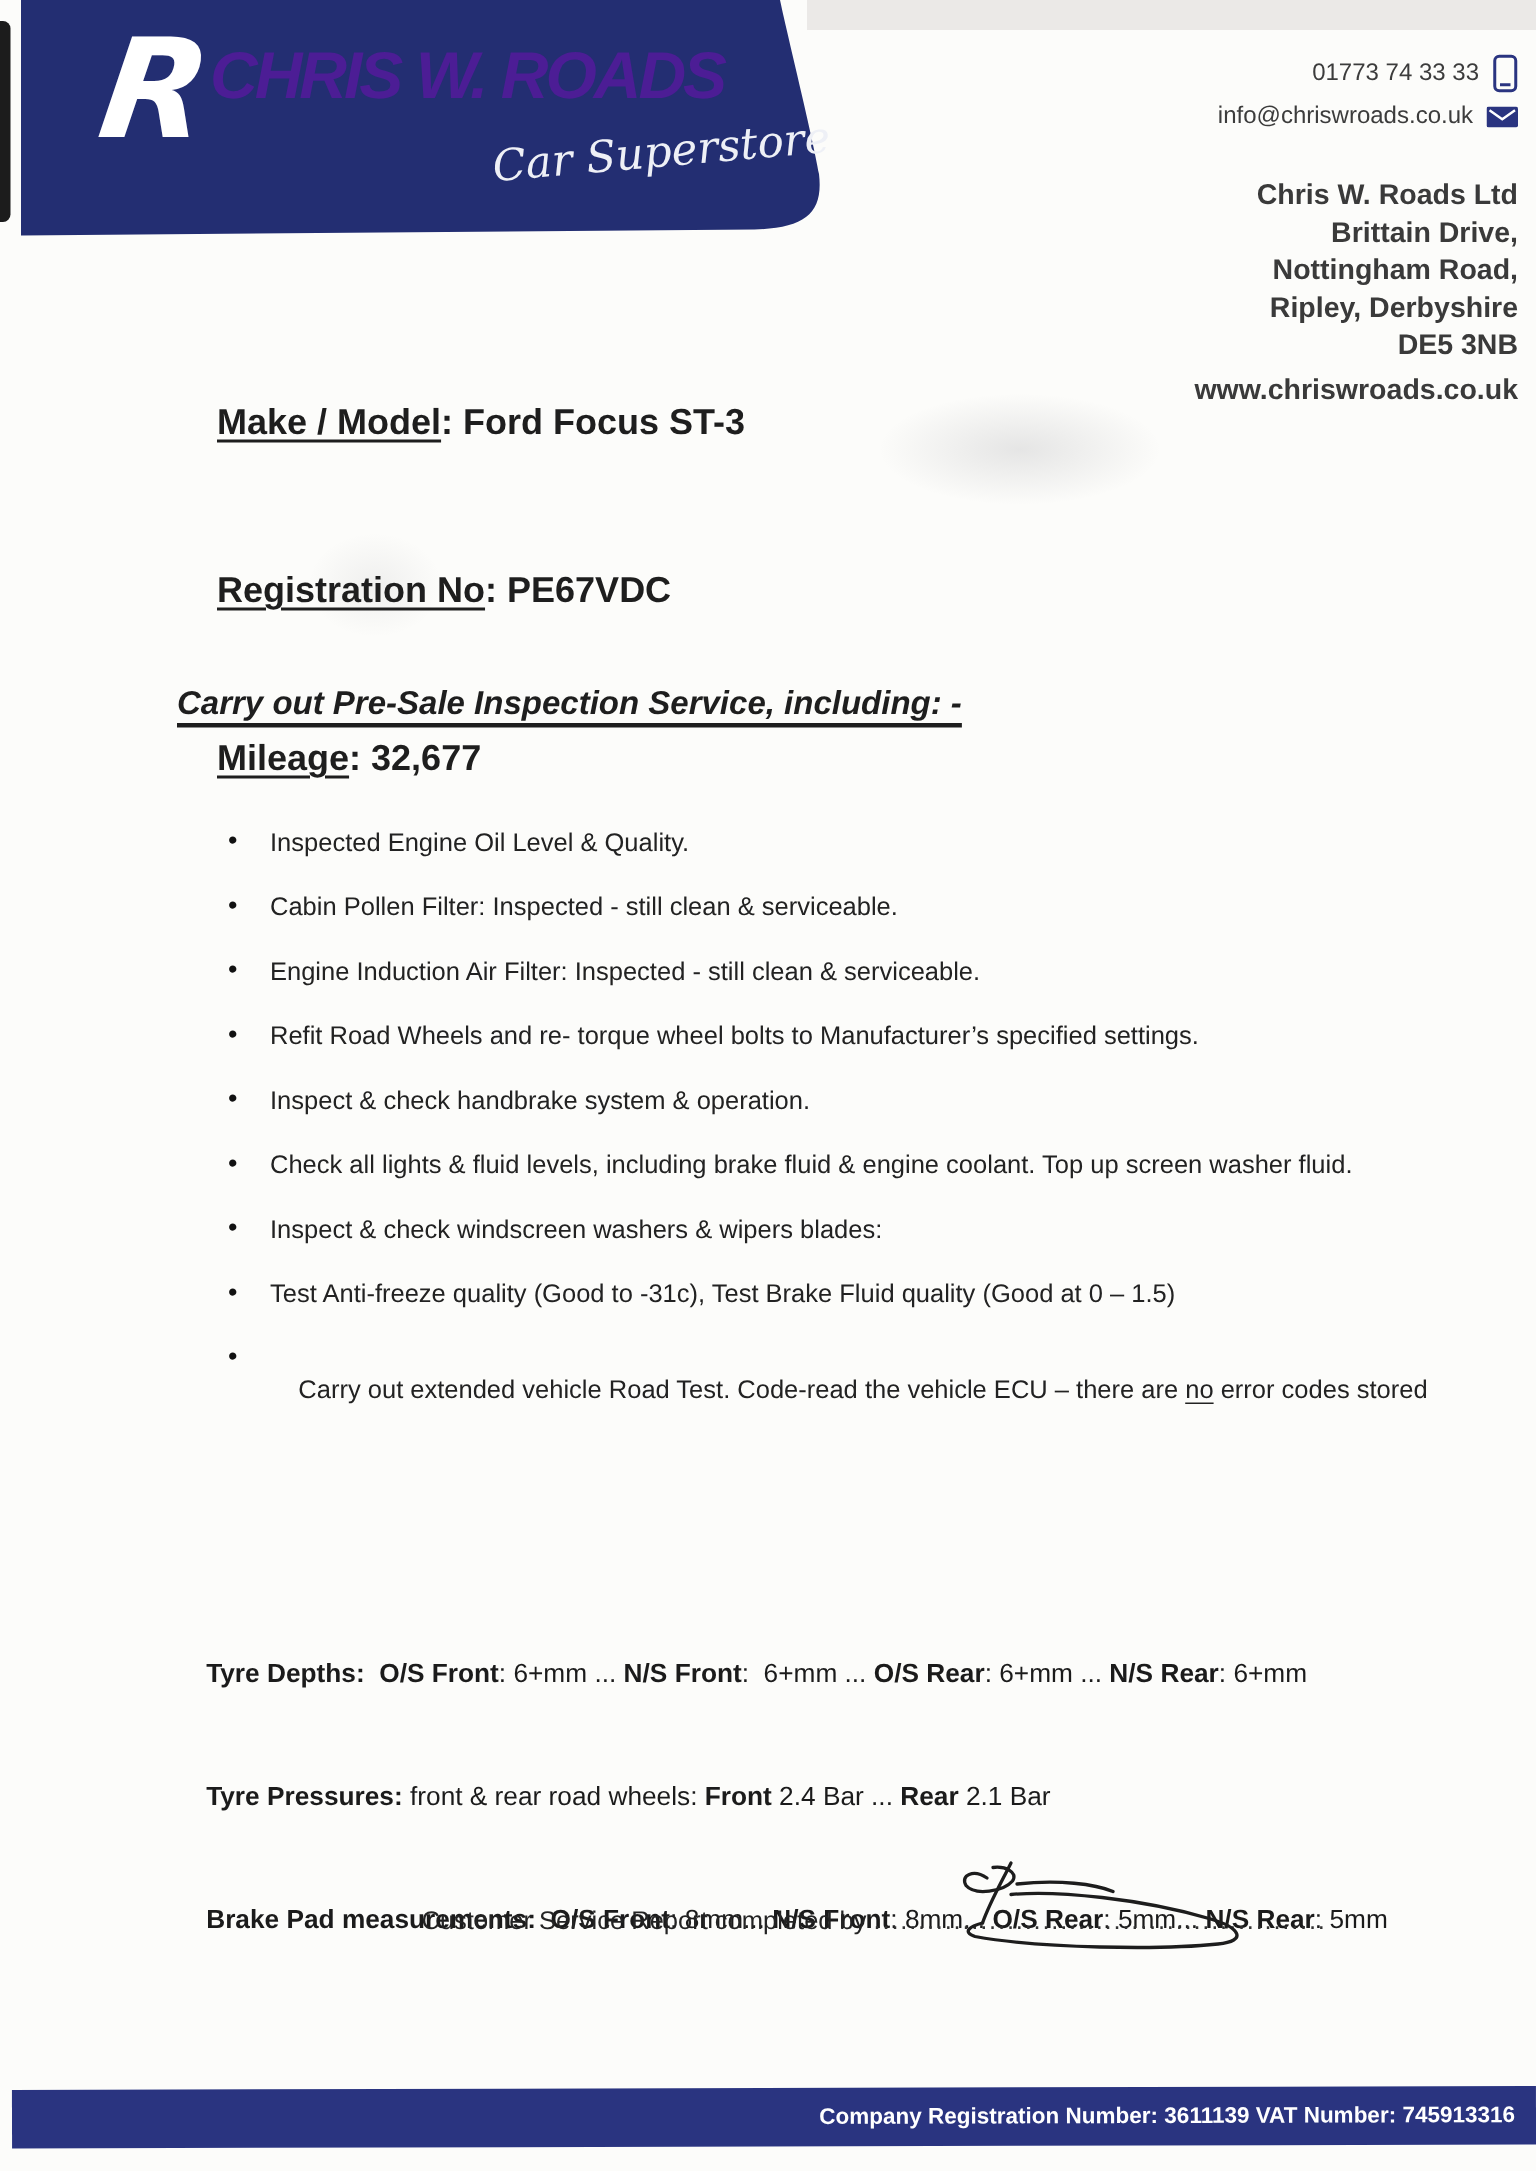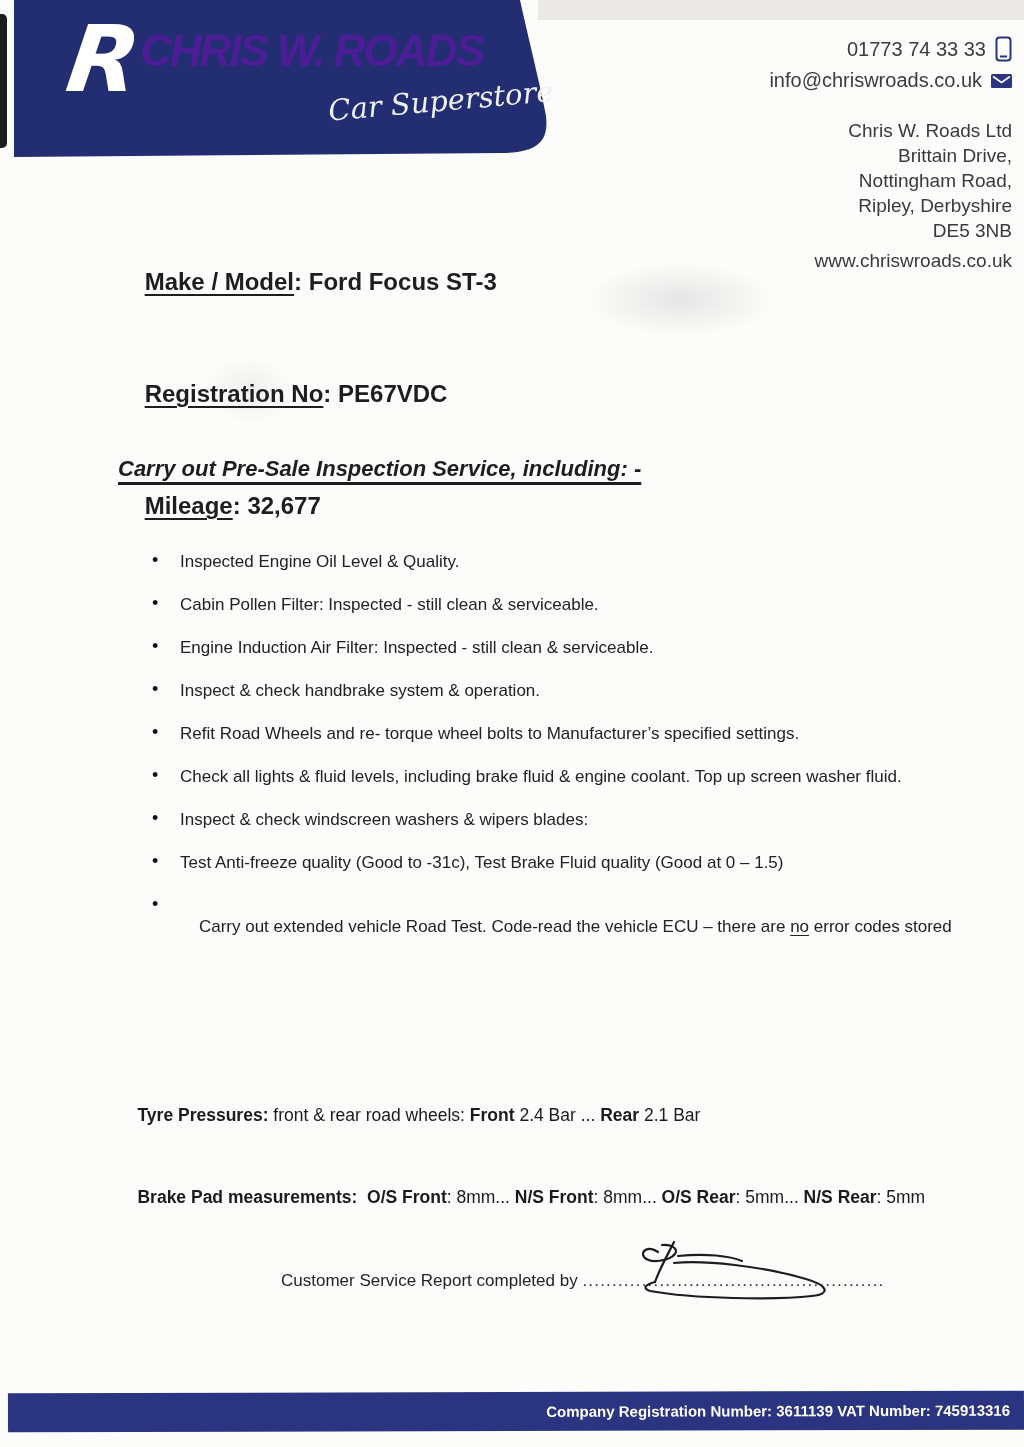--- a/index.html
+++ b/index.html
@@ -24,23 +24,23 @@
   .brand-name{
     position:absolute;left:140px;top:26px;color:#4c1d95;
     font-weight:bold;font-style:italic;font-size:44px;letter-spacing:-2px;white-space:nowrap;
   }
   .tagline{
     position:absolute;left:328px;top:84px;color:#eef0f6;
     font-family:"DejaVu Serif",serif;font-style:italic;font-size:29px;
     transform:rotate(-5deg);white-space:nowrap;
   }
   
-  .contact{position:absolute;top:36px;right:12px;color:#3c3c3c;font-size:20px;}
+  .contact{position:absolute;top:36px;right:12px;color:#3c3c3c;font-size:16px;}
   .contact-line{display:flex;justify-content:flex-end;align-items:center;gap:9px;margin-bottom:7px;white-space:nowrap;}
-  .address{position:absolute;top:118px;right:12px;text-align:right;color:#3a3a3a;font-size:19px;line-height:25px;}
+  .address{position:absolute;top:118px;right:12px;text-align:right;color:#3a3a3a;font-size:19px;line-height:25px;font-weight:bold;}
   .website{margin-top:5px;white-space:nowrap;}
   
   .vehicle{position:absolute;left:118px;top:240px;font-size:24px;font-weight:bold;}
   .vehicle p{margin:0 0 28px 0;white-space:pre-wrap;}
   .v-label{text-decoration:underline;text-decoration-thickness:2px;text-underline-offset:4px;}
   
   .heading{
     position:absolute;left:118px;top:456px;font-size:22px;font-weight:bold;font-style:italic;
     text-decoration:underline;text-decoration-thickness:2.5px;text-underline-offset:6px;white-space:nowrap;
   }
@@ -118,31 +118,34 @@
     <span class="v-label">Mileage</span><span>: </span><span>32,677</span>
   </p>
 </div>
 
 <div class="heading">Carry out Pre-Sale Inspection Service, including: -</div>
 
 <ul class="checklist">
   <li>Inspected Engine Oil Level &amp; Quality.</li>
   <li>Cabin Pollen Filter: Inspected - still clean &amp; serviceable.</li>
   <li>Engine Induction Air Filter: Inspected - still clean &amp; serviceable.</li>
+  <li>Refit Road Wheels and re- torque wheel bolts to Manufacturer’s specified settings.</li>
   <li>Inspect &amp; check handbrake system &amp; operation.</li>
-  <li>Refit Road Wheels and re- torque wheel bolts to Manufacturer’s specified settings.</li>
   <li>Check all lights &amp; fluid levels, including brake fluid &amp; engine coolant. Top up screen washer fluid.</li>
   <li>Inspect &amp; check windscreen washers &amp; wipers blades:</li>
   <li>Test Anti-freeze quality (Good to -31c), Test Brake Fluid quality (Good at 0 – 1.5)</li>
   <li>
     <span>Carry out extended vehicle Road Test. Code-read the vehicle ECU – there are </span><span class="u-word">no</span><span> error codes stored</span>
   </li>
 </ul>
 
 <div class="measure">
+  <p>
+    <span class="m-b">Tyre Depths:  </span><span class="m-b">O/S Front</span><span>: 6+mm ... </span><span class="m-b">N/S Front</span><span>:  6+mm ... </span><span class="m-b">O/S Rear</span><span>: 6+mm ... </span><span class="m-b">N/S Rear</span><span>: 6+mm</span>
+  </p>
   <p>
     <span class="m-b">Tyre Pressures:</span><span> front &amp; rear road wheels: </span><span class="m-b">Front</span><span> 2.4 Bar ... </span><span class="m-b">Rear</span><span> 2.1 Bar</span>
   </p>
   <p>
     <span class="m-b">Brake Pad measurements:  </span><span class="m-b">O/S Front</span><span>: 8mm... </span><span class="m-b">N/S Front</span><span>: 8mm... </span><span class="m-b">O/S Rear</span><span>: 5mm... </span><span class="m-b">N/S Rear</span><span>: 5mm</span>
   </p>
 </div>
 
 <div class="sig-row">
   <span>Customer Service Report completed by </span><span class="sig-dots">...................................................</span>

